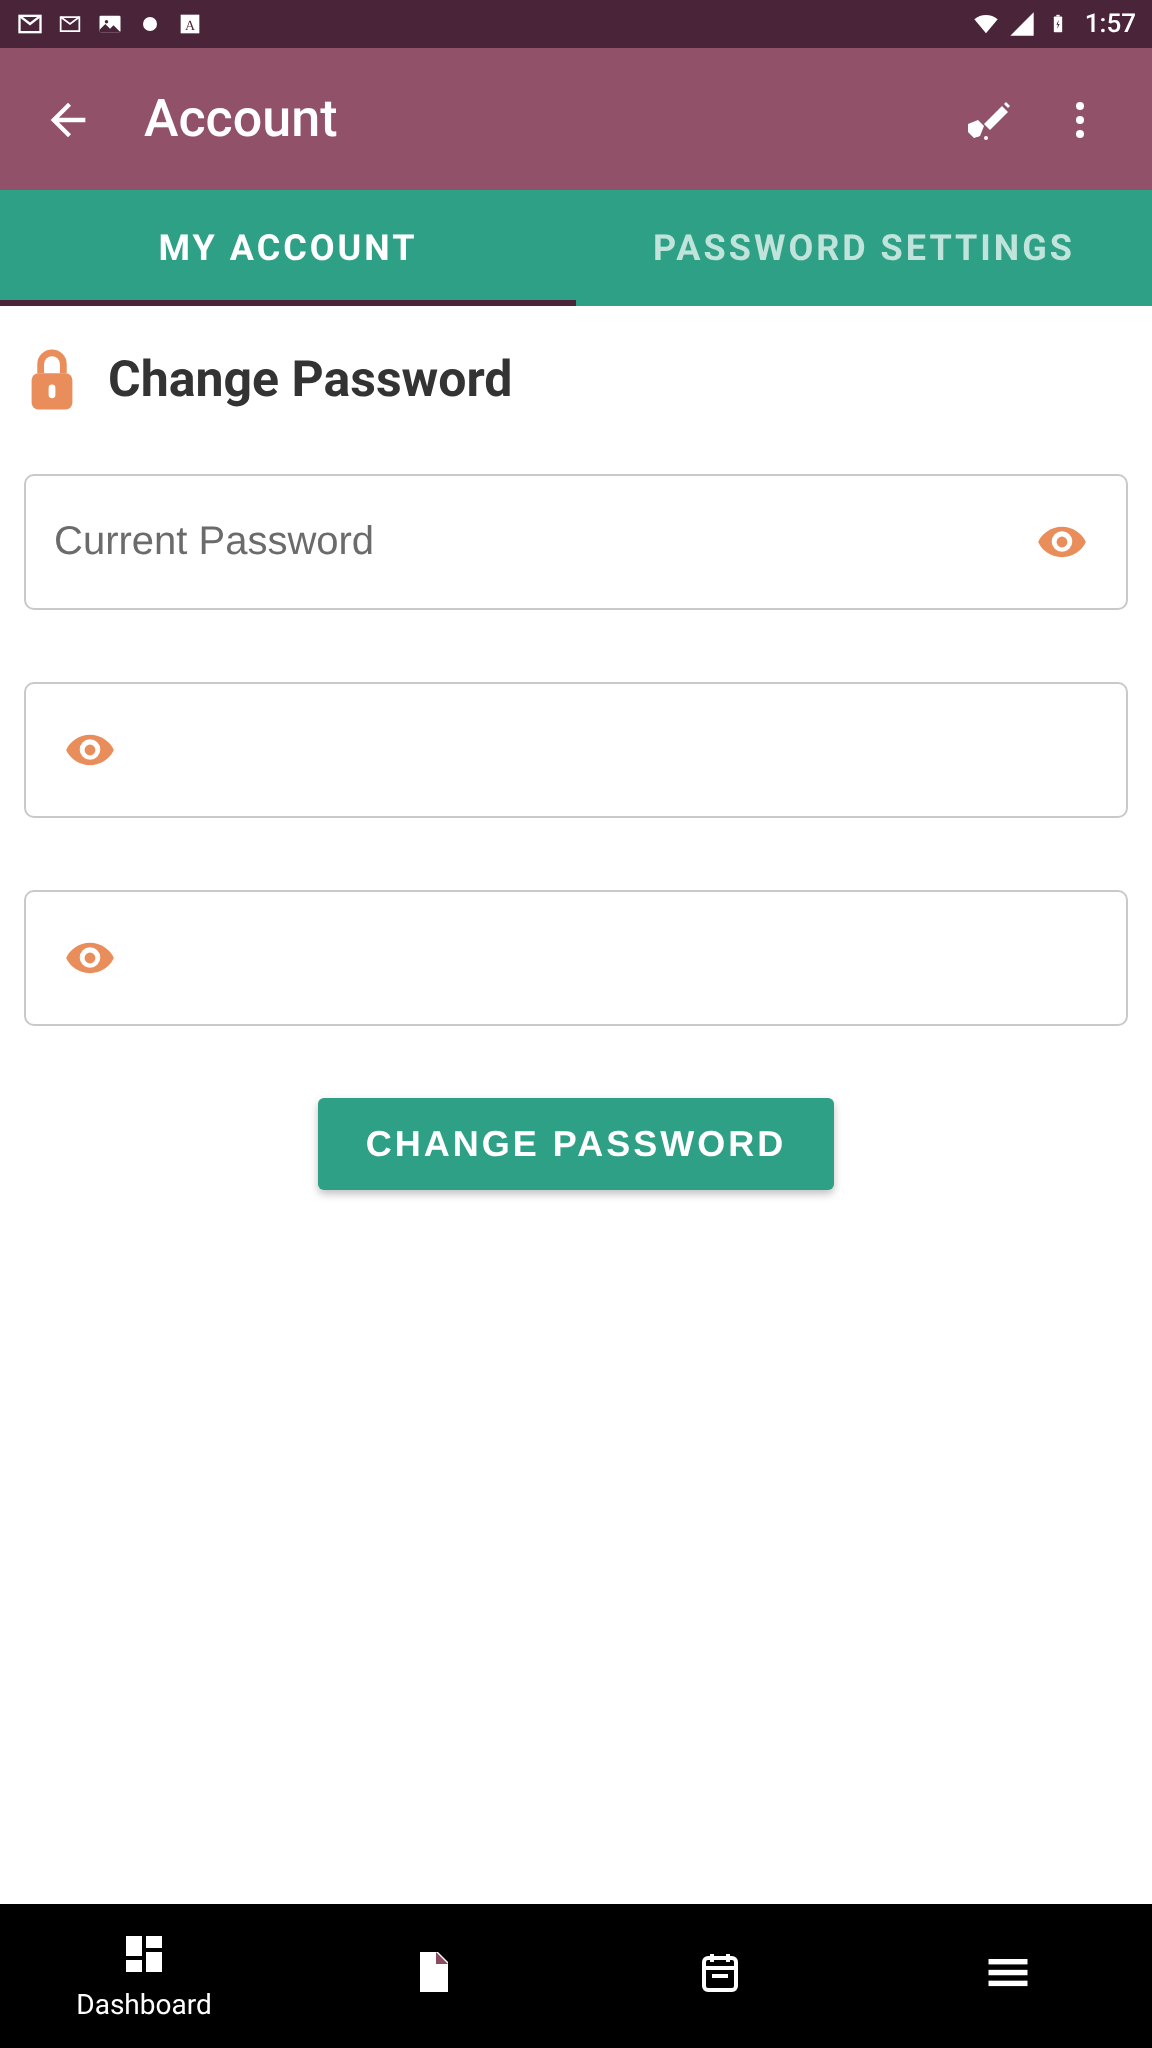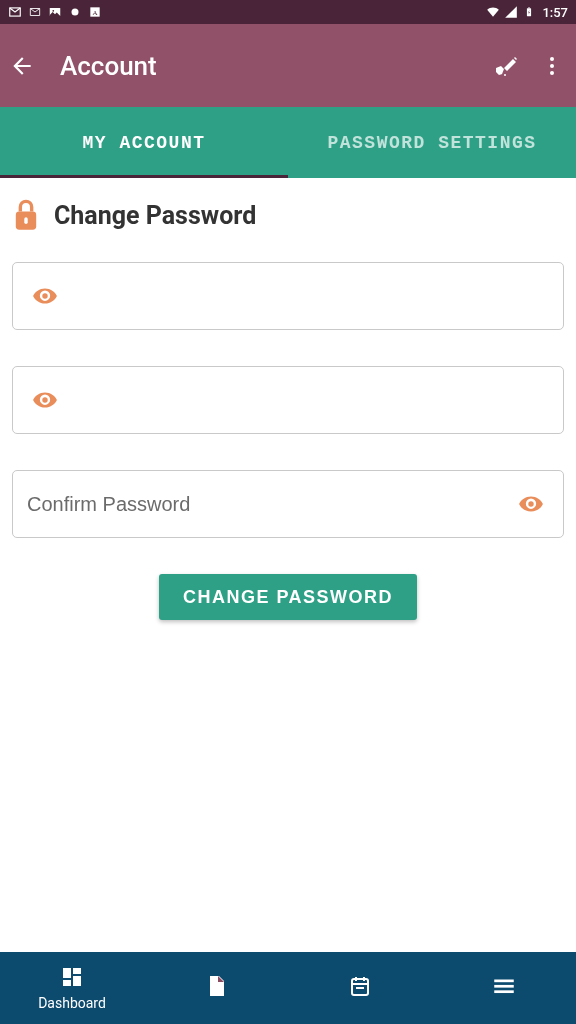--- a/index.html
+++ b/index.html
@@ -14,36 +14,35 @@
     justify-content: space-between;
     padding: 0 8px;
     color: #fff;
     font-size: 13px;
   }
   .status-left { display: flex; gap: 6px; align-items: center; }
   .status-right { display: flex; gap: 4px; align-items: center; }
   .status-icon { width: 14px; height: 14px; display: inline-flex; align-items: center; justify-content: center; }
 
   .app-bar {
-    height: 83px;
+    height: 71px;
     background: #915168;
     display: flex;
     align-items: center;
-    padding: 0 2px;
+    padding: 0 14px;
     color: #fff;
   }
   .back-btn { width: 40px; height: 40px; display: flex; align-items: center; justify-content: center; cursor: pointer; }
   .app-title { font-size: 26px; font-weight: 500; margin-left: 18px; flex: 1; }
   .app-action { width: 44px; height: 44px; display: flex; align-items: center; justify-content: center; cursor: pointer; }
 
   .tabs {
-    height: 71px;
+    height: 58px;
     background: #2ea086;
     display: flex;
-    font-family: Liberation Mono, monospace;
   }
   .tab {
     flex: 1;
     display: flex;
     align-items: center;
     justify-content: center;
     color: rgba(255,255,255,0.7);
     font-size: 18px;
     font-weight: 700;
     letter-spacing: 1.5px;
@@ -104,21 +103,21 @@
     font-size: 18px;
     font-weight: 700;
     letter-spacing: 1.5px;
     border-radius: 3px;
     cursor: pointer;
     box-shadow: 0 2px 4px rgba(0,0,0,0.25);
   }
 
   .bottom-nav {
     height: 72px;
-    background: #0c4a6e;
+    background: #000000;
     display: flex;
     align-items: center;
     color: #fff;
   }
   .nav-item { flex: 1; display: flex; flex-direction: column; align-items: center; justify-content: center; gap: 2px; cursor: pointer; height: 100%; }
   .nav-label { font-size: 14px; }
 </style>
 </head>
 <body>
 
@@ -216,37 +215,37 @@
       <svg viewBox="0 0 24 30" width="28" height="34">
           <rect x="3" y="12" width="18" height="16" rx="3" fill="#e98d5b"></rect>
           <path d="M7 12V8a5 5 0 0110 0v4" stroke="#e98d5b" stroke-width="3" fill="none"></path>
           <rect x="10.5" y="17" width="3" height="6" rx="1.5" fill="#fff"></rect>
         </svg>
     </span>
     <div class="section-title">Change Password</div>
   </div>
 
   <div class="field">
+    <input type="password" placeholder="Current Password" style="">
     <div class="eye-btn">
       <svg viewBox="0 0 24 24" width="26" height="26" fill="#e98d5b">
           <path d="M12 5C7 5 2.7 8.1 1 12c1.7 3.9 6 7 11 7s9.3-3.1 11-7c-1.7-3.9-6-7-11-7zm0 11.5A4.5 4.5 0 1112 7a4.5 4.5 0 010 9.5zm0-7a2.5 2.5 0 100 5 2.5 2.5 0 000-5z"></path>
         </svg>
     </div>
   </div>
 
   <div class="field">
     <div class="eye-btn">
       <svg viewBox="0 0 24 24" width="26" height="26" fill="#e98d5b">
           <path d="M12 5C7 5 2.7 8.1 1 12c1.7 3.9 6 7 11 7s9.3-3.1 11-7c-1.7-3.9-6-7-11-7zm0 11.5A4.5 4.5 0 1112 7a4.5 4.5 0 010 9.5zm0-7a2.5 2.5 0 100 5 2.5 2.5 0 000-5z"></path>
         </svg>
     </div>
   </div>
 
   <div class="field">
-    <input type="password" placeholder="Confirm Password" style="">
     <div class="eye-btn">
       <svg viewBox="0 0 24 24" width="26" height="26" fill="#e98d5b">
           <path d="M12 5C7 5 2.7 8.1 1 12c1.7 3.9 6 7 11 7s9.3-3.1 11-7c-1.7-3.9-6-7-11-7zm0 11.5A4.5 4.5 0 1112 7a4.5 4.5 0 010 9.5zm0-7a2.5 2.5 0 100 5 2.5 2.5 0 000-5z"></path>
         </svg>
     </div>
   </div>
 
   <div class="submit-wrap">
     <button class="submit-btn">CHANGE PASSWORD</button>
   </div>

